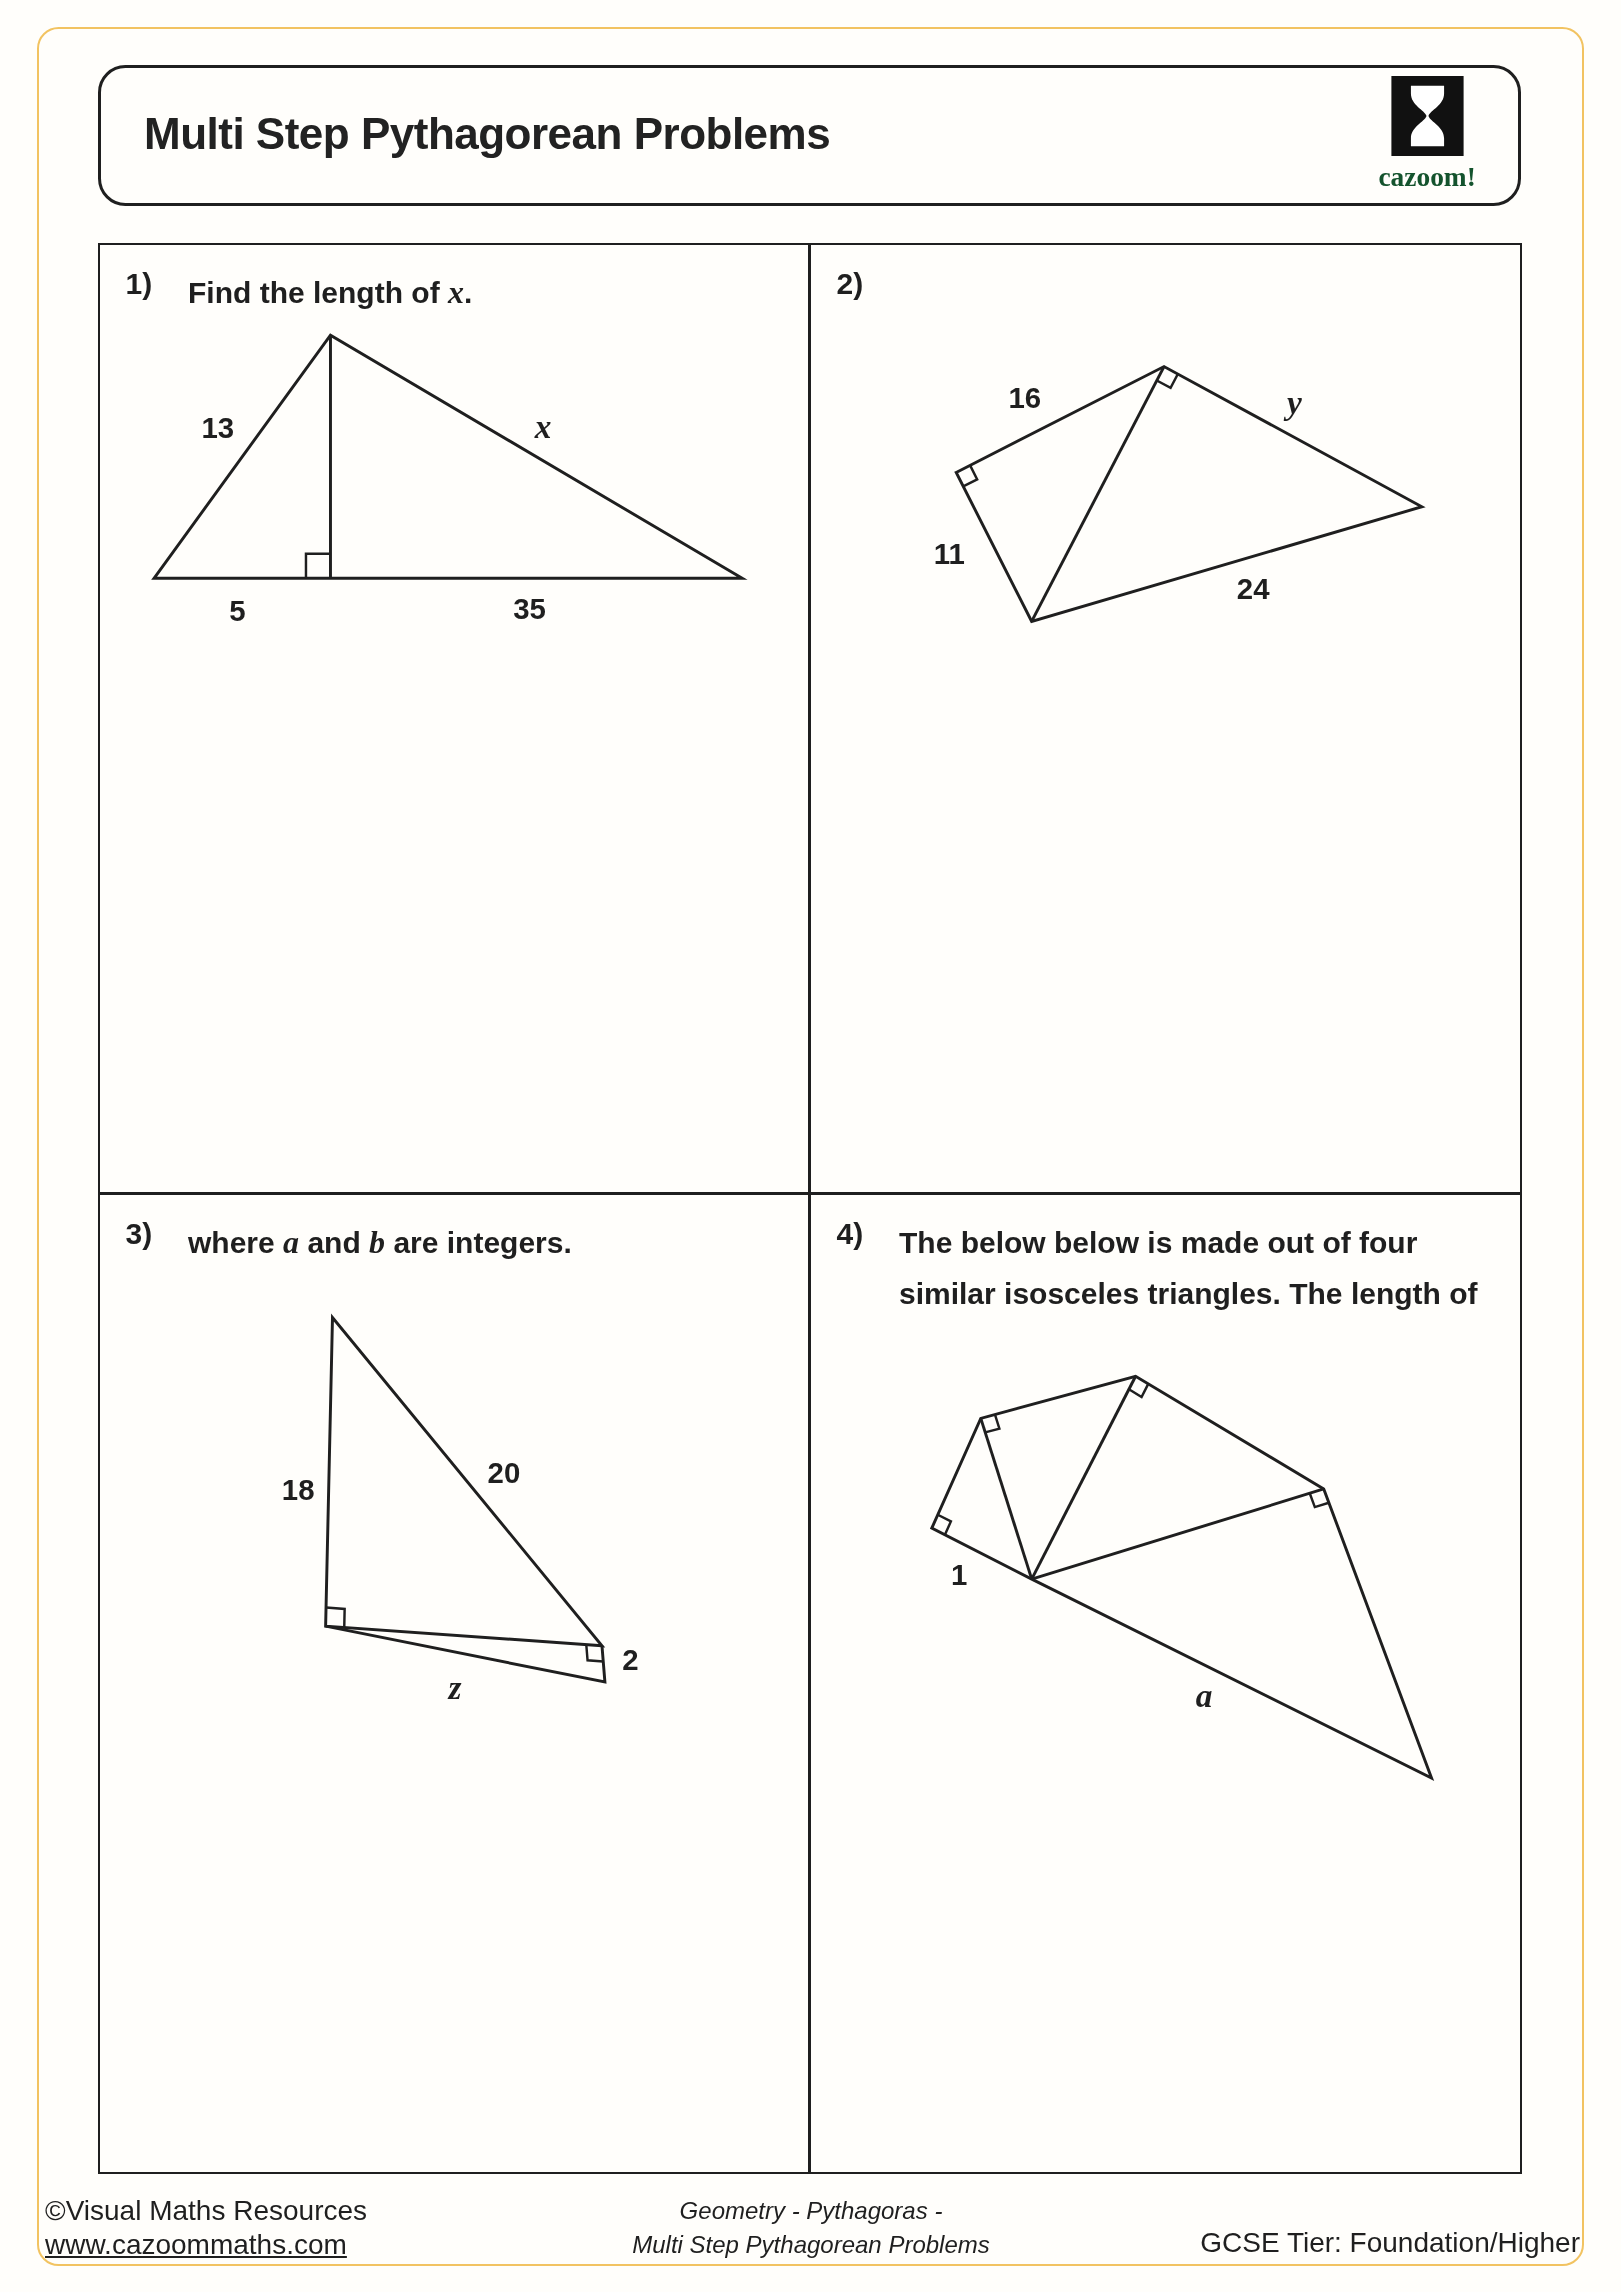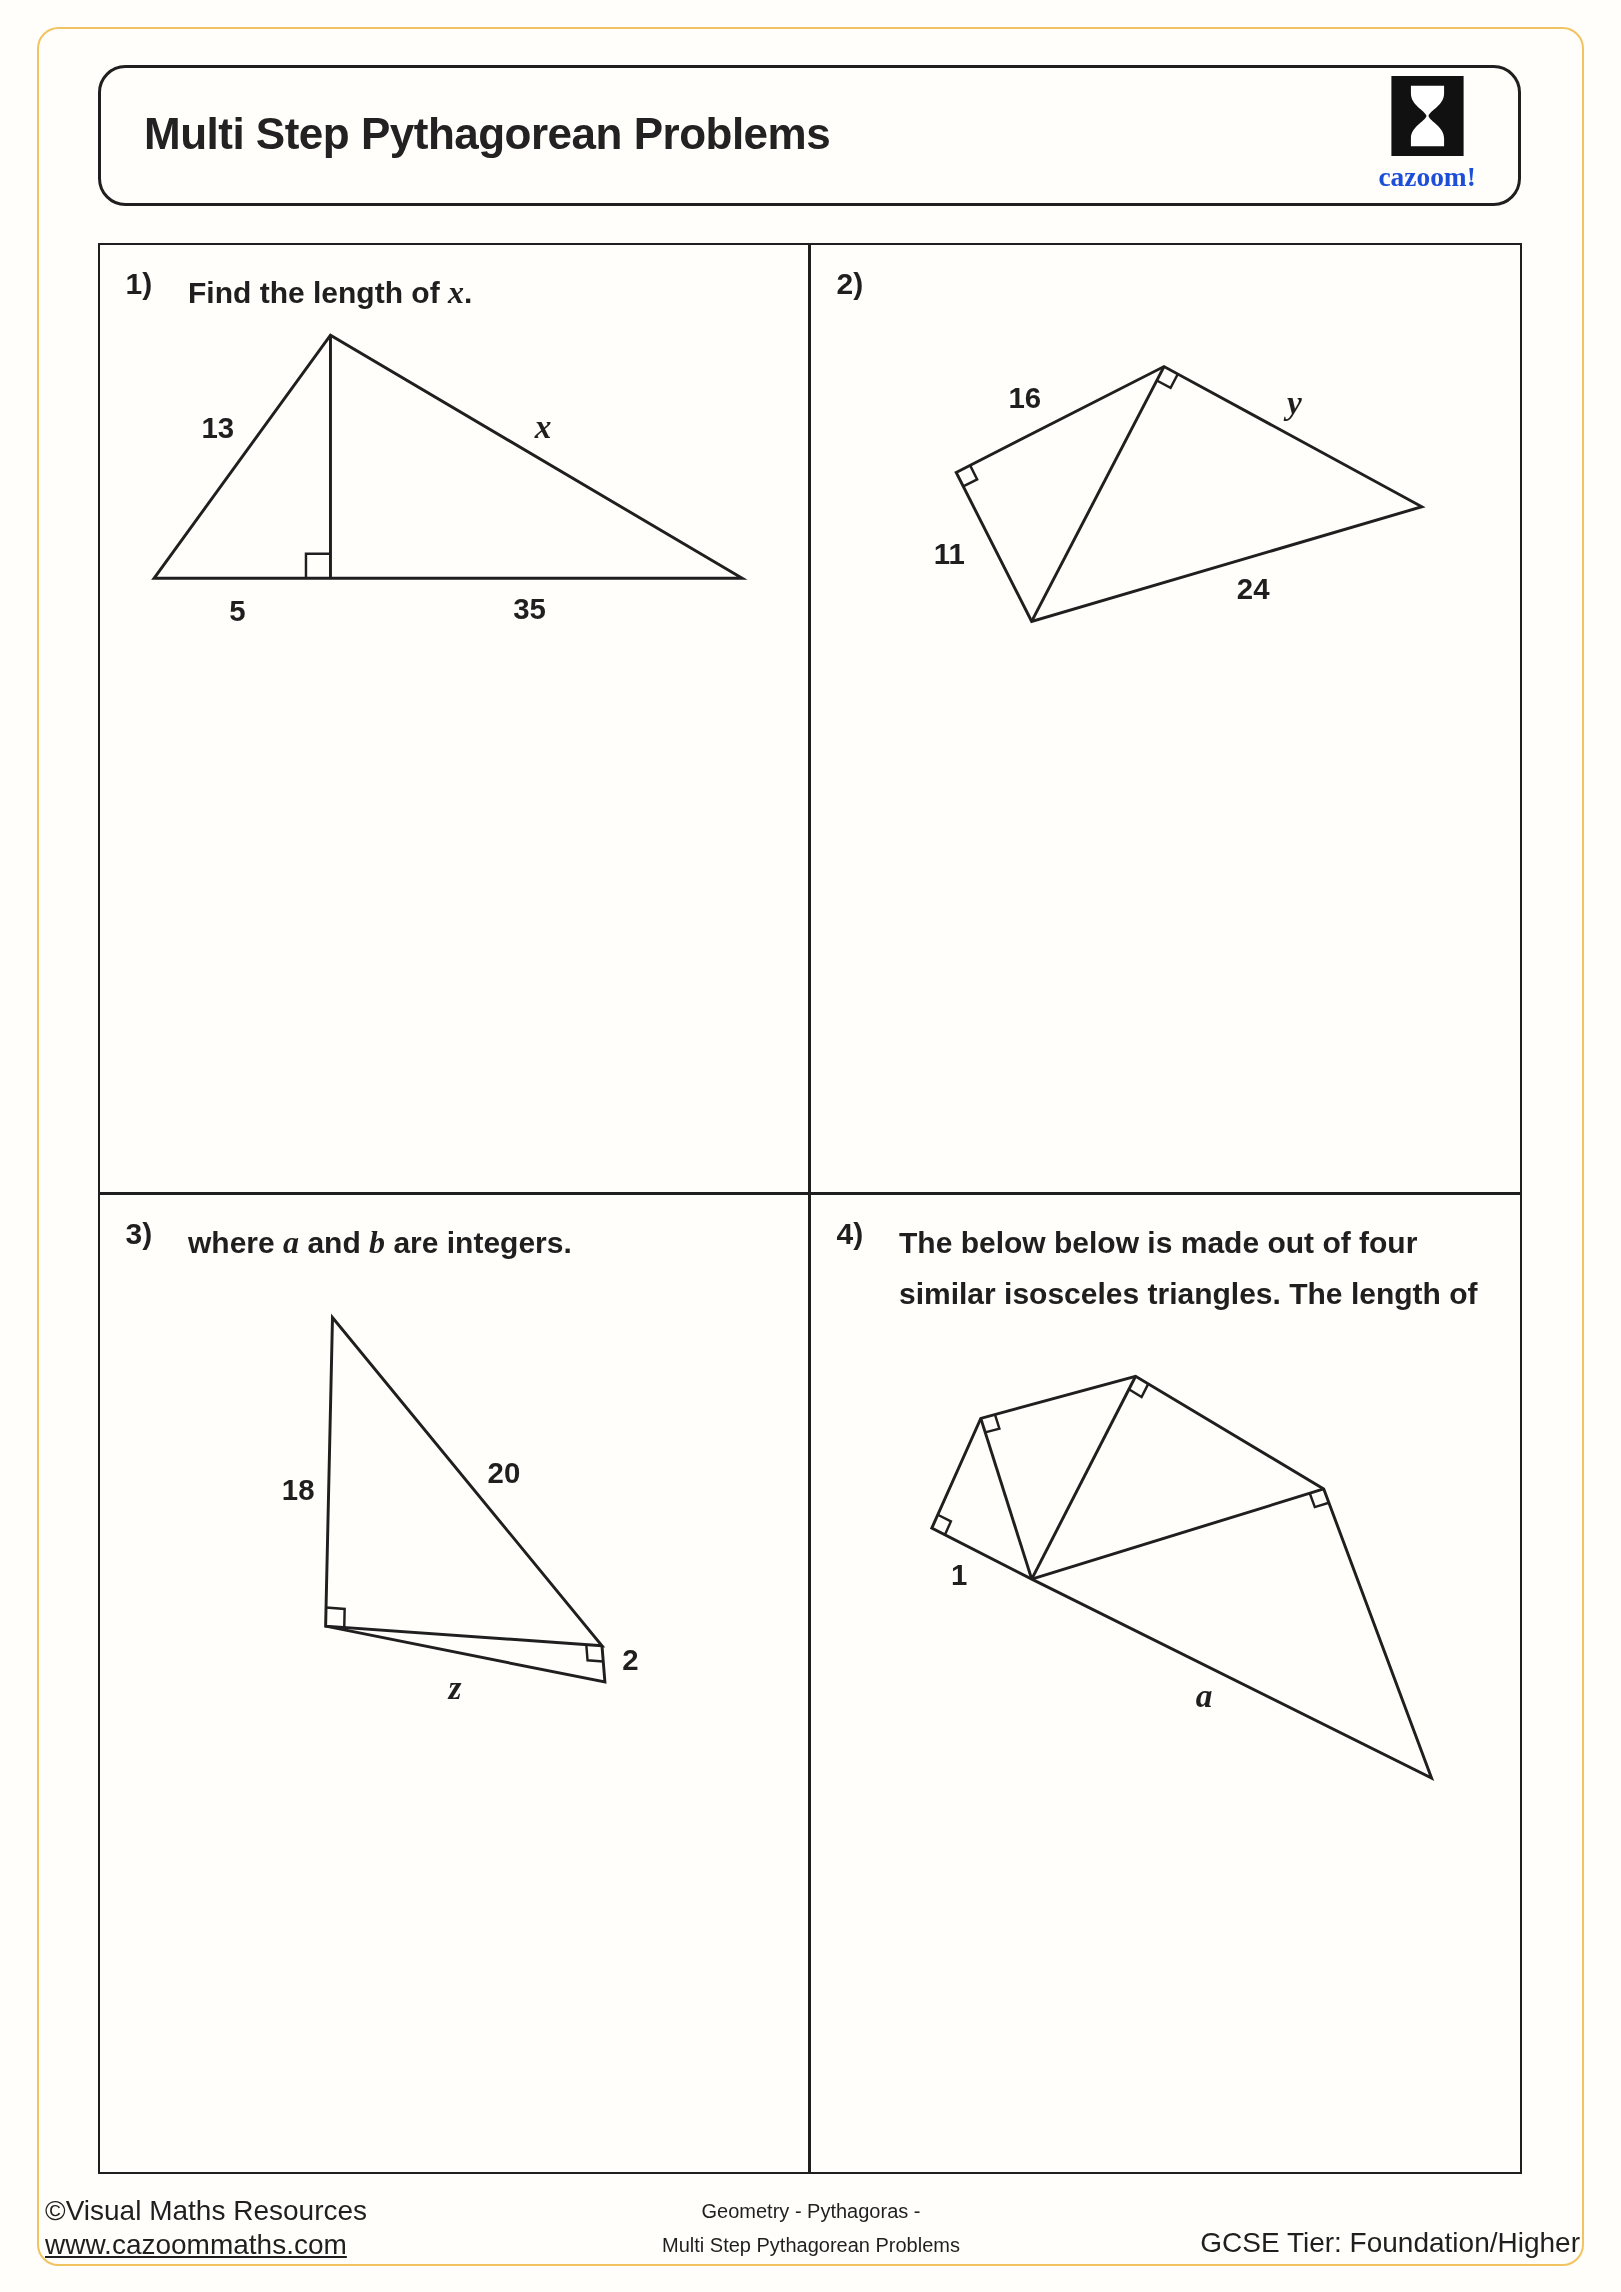--- a/index.html
+++ b/index.html
@@ -17,21 +17,21 @@
   .header-box {
     position: absolute; left: 98px; top: 65px; width: 1423px; height: 141px;
     border: 3.9px solid #1f1f1f; border-radius: 27.4px; background: #fffefb;
   }
   .title {
     position: absolute; left: 43px; top: 41px;
     font-size: 44px; font-weight: bold; letter-spacing: -0.5px; color: #222;
   }
   .logo { position: absolute; top: 7.8px; right: 27.4px; width: 127px; text-align: center; }
   .logo-icon { display: inline-block; }
-  .logo-text { font-family: "Liberation Serif", serif; font-weight: bold; font-size: 27.4px; margin-top: 2px; color: #1d4ed8; }
+  .logo-text { font-family: "Liberation Serif", serif; font-weight: bold; font-size: 27.4px; margin-top: 2px; color: #14532d; }
 
   .grid {
     position: absolute; left: 98px; top: 243px; width: 1424px; height: 1931px;
     border: 2.9px solid #1f1f1f; background: #fffefb;
   }
   .vdiv { position: absolute; left: 708px; top: 0; width: 2.9px; height: 100%; background: #1f1f1f; }
   .hdiv { position: absolute; left: 0; top: 947px; width: 100%; height: 2.9px; background: #1f1f1f; }
 
   .quad { position: absolute; overflow: hidden; }
   .q1 { left: 0;     top: 0;     width: 708px; height: 947px; }
@@ -47,21 +47,21 @@
   .ol { text-decoration: overline; }
 
   .fig { position: absolute; left: 0; top: 0; width: 100%; height: 100%; }
   .ln { fill: none; stroke: #1f1f1f; stroke-width: 3; stroke-linejoin: miter; }
   .ra { fill: none; stroke: #1f1f1f; stroke-width: 2.5; }
   svg text.num { font-family: "Liberation Sans", sans-serif; font-weight: bold; font-size: 30px; fill: #1f1f1f; }
   svg text.mvar { font-family: "Liberation Serif", serif; font-style: italic; font-weight: bold; font-size: 34px; fill: #1f1f1f; }
 
   .f-left   { position: absolute; left: 45px;  top: 2194px; font-size: 28px; line-height: 34px; }
   .f-link   { text-decoration: underline; cursor: pointer; }
-  .f-center { position: absolute; left: 419px; top: 2194px; width: 784px; text-align: center; font-size: 20px; line-height: 34px; }
+  .f-center { position: absolute; left: 419px; top: 2194px; width: 784px; text-align: center; font-size: 24px; line-height: 34px; font-style: italic; }
   .f-right  { position: absolute; right: 41px; top: 2227px; font-size: 28px; }
 </style>
 </head>
 <body>
 
 <div class="page-border"></div>
 
 <div class="header-box">
   <div class="title">Multi Step Pythagorean Problems</div>
   <div class="logo">

